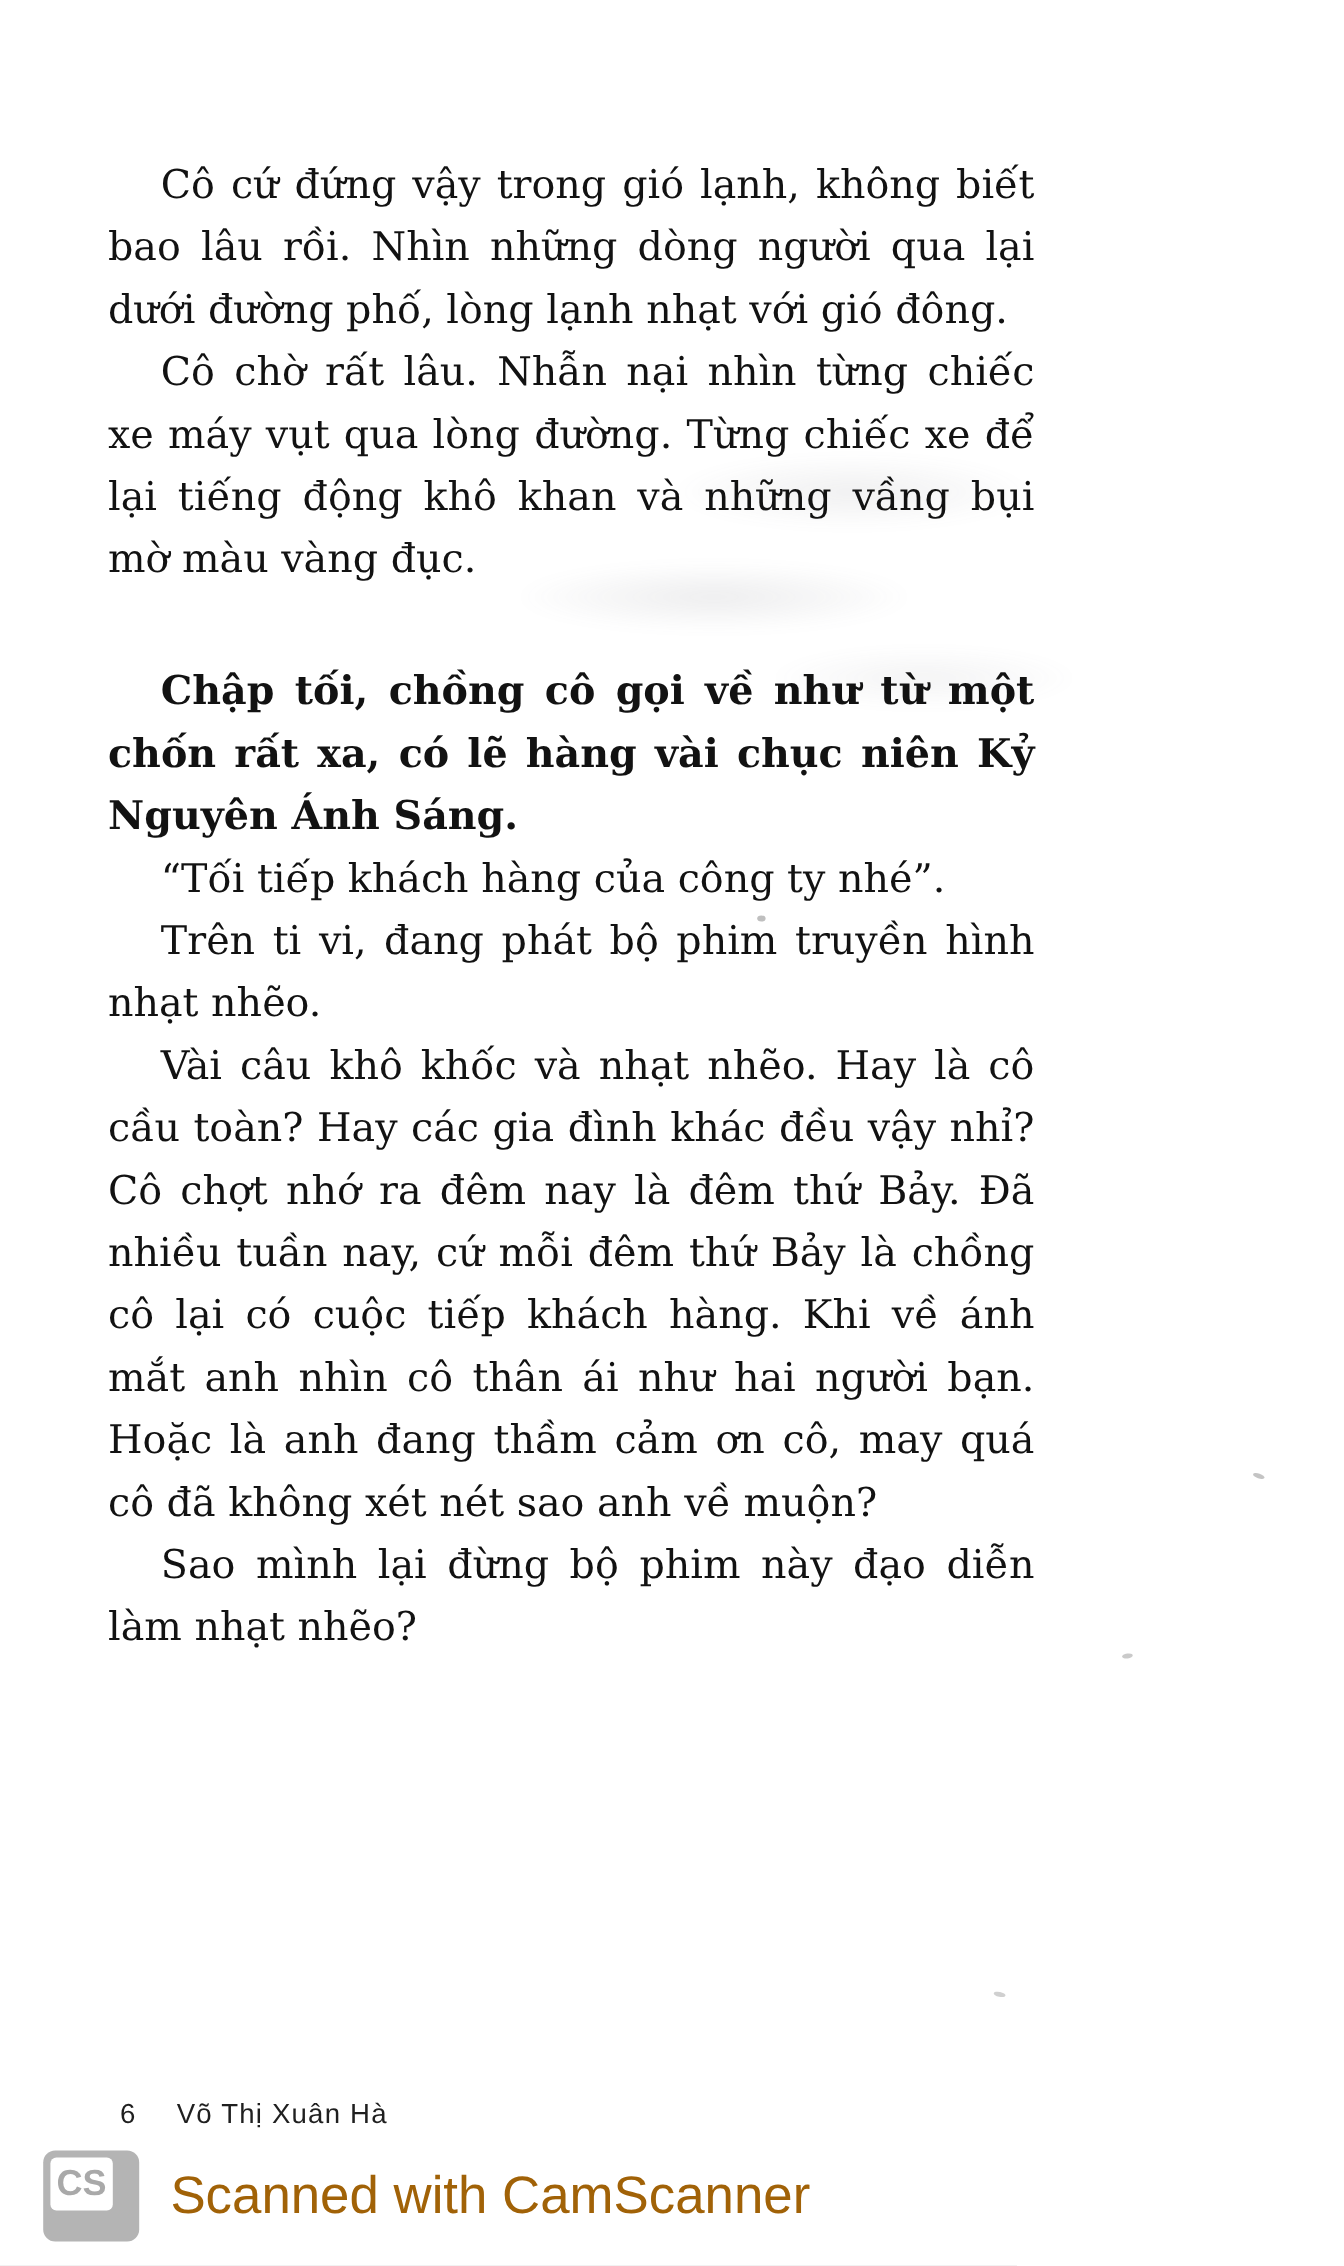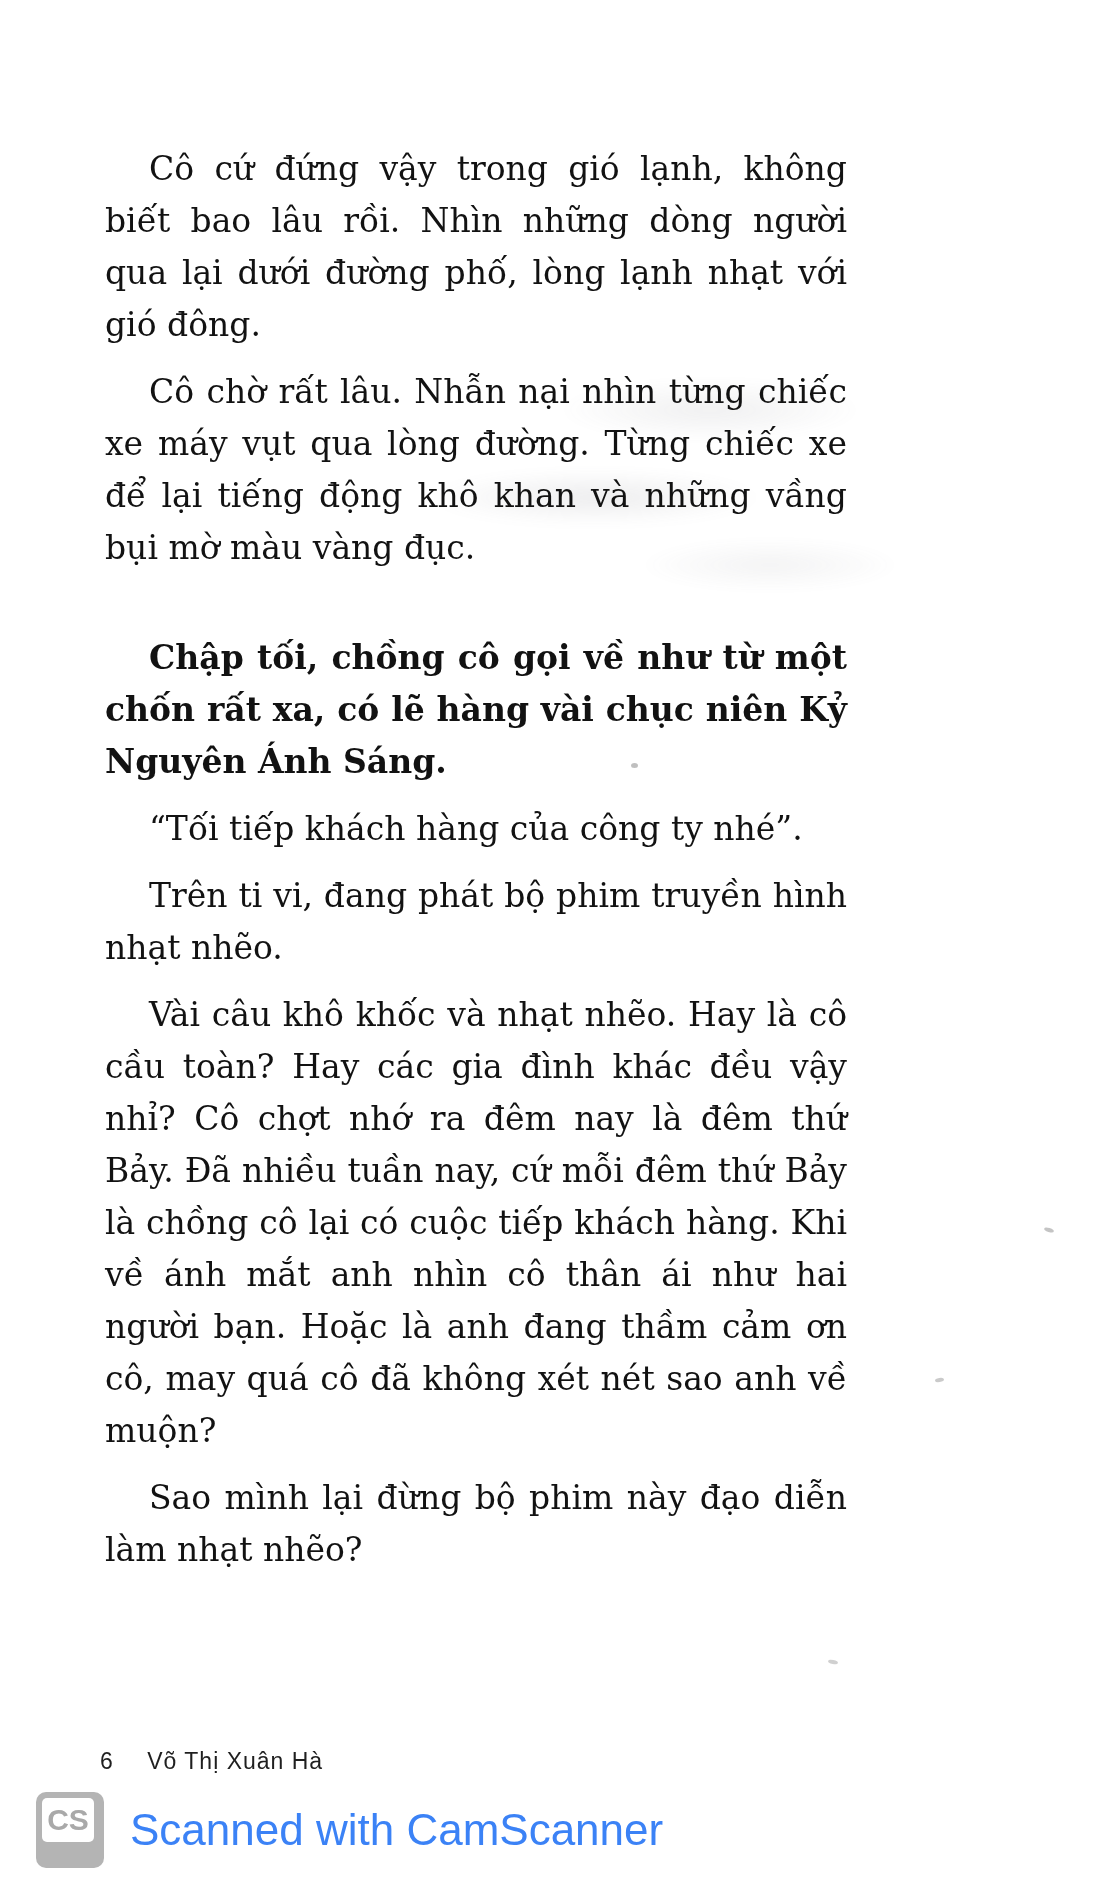--- a/index.html
+++ b/index.html
@@ -19,21 +19,21 @@
     position: absolute;
     top: 128px;
     left: 90px;
     width: 772px;
     color: #121212;
     font-size: 33px;
     line-height: 52px;
     text-align: justify;
   }
   .text-block p {
-    margin: 15px;
+    margin: 0;
     padding: 0;
     text-indent: 44px;
   }
   .text-block p.gap-before {
     margin-top: 58px;
     font-weight: bold;
   }
   
   .ghost {
     position: absolute;
@@ -73,21 +73,21 @@
 
   .camscanner {
     position: absolute;
     left: 36px;
     top: 1792px;
     display: flex;
     align-items: center;
   }
   .cs-badge {
     position: relative;
-    width: 68px;
+    width: 80px;
     height: 76px;
     background: #b4b4b4;
     border-radius: 10px;
     flex: 0 0 auto;
   }
   .cs-badge .cs-inner {
     position: absolute;
     left: 6px;
     top: 6px;
     width: 52px;
@@ -100,21 +100,21 @@
     font-family: "Liberation Sans", sans-serif;
     font-weight: bold;
     font-size: 30px;
     color: #a9a9a9;
     letter-spacing: 0px;
   }
   .cs-label {
     margin-left: 26px;
     font-family: "Liberation Sans", sans-serif;
     font-size: 44px;
-    color: #3b82f6;
+    color: #a16207;
     white-space: nowrap;
   }
 </style>
 </head>
 <body>
 
 <div class="page">
 
   <div class="ghost g1"></div>
   <div class="ghost g2"></div>

